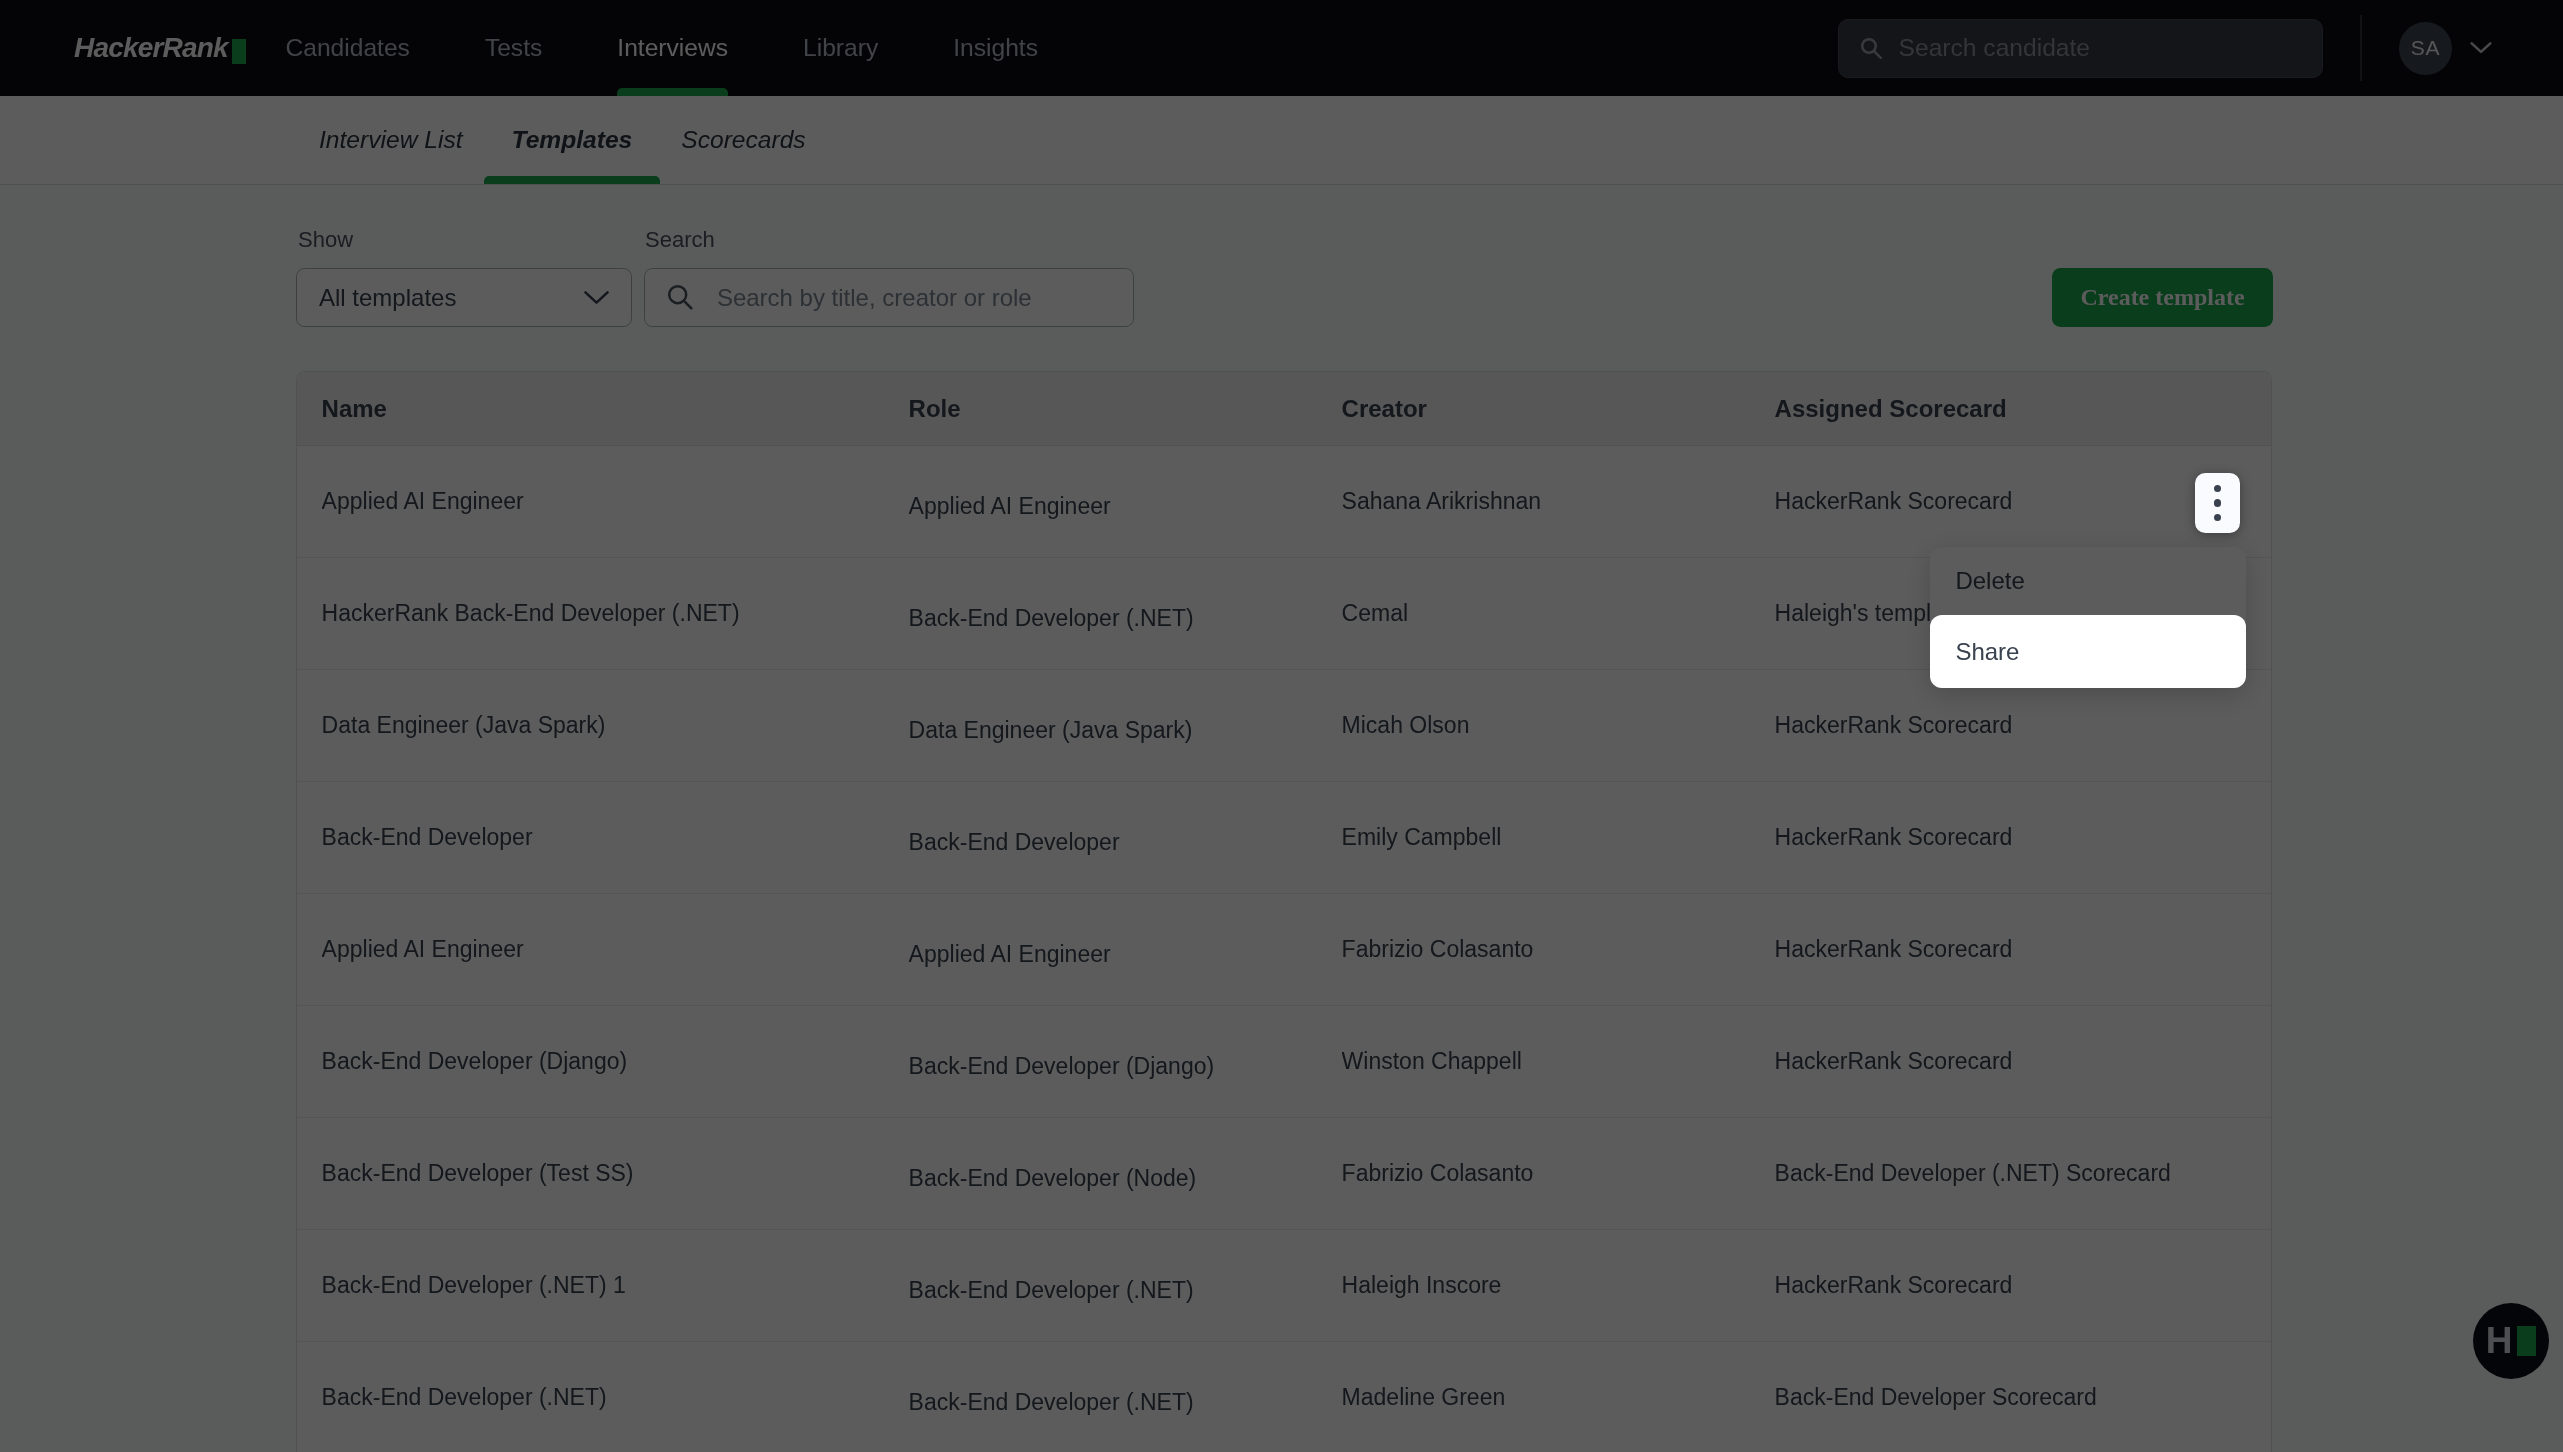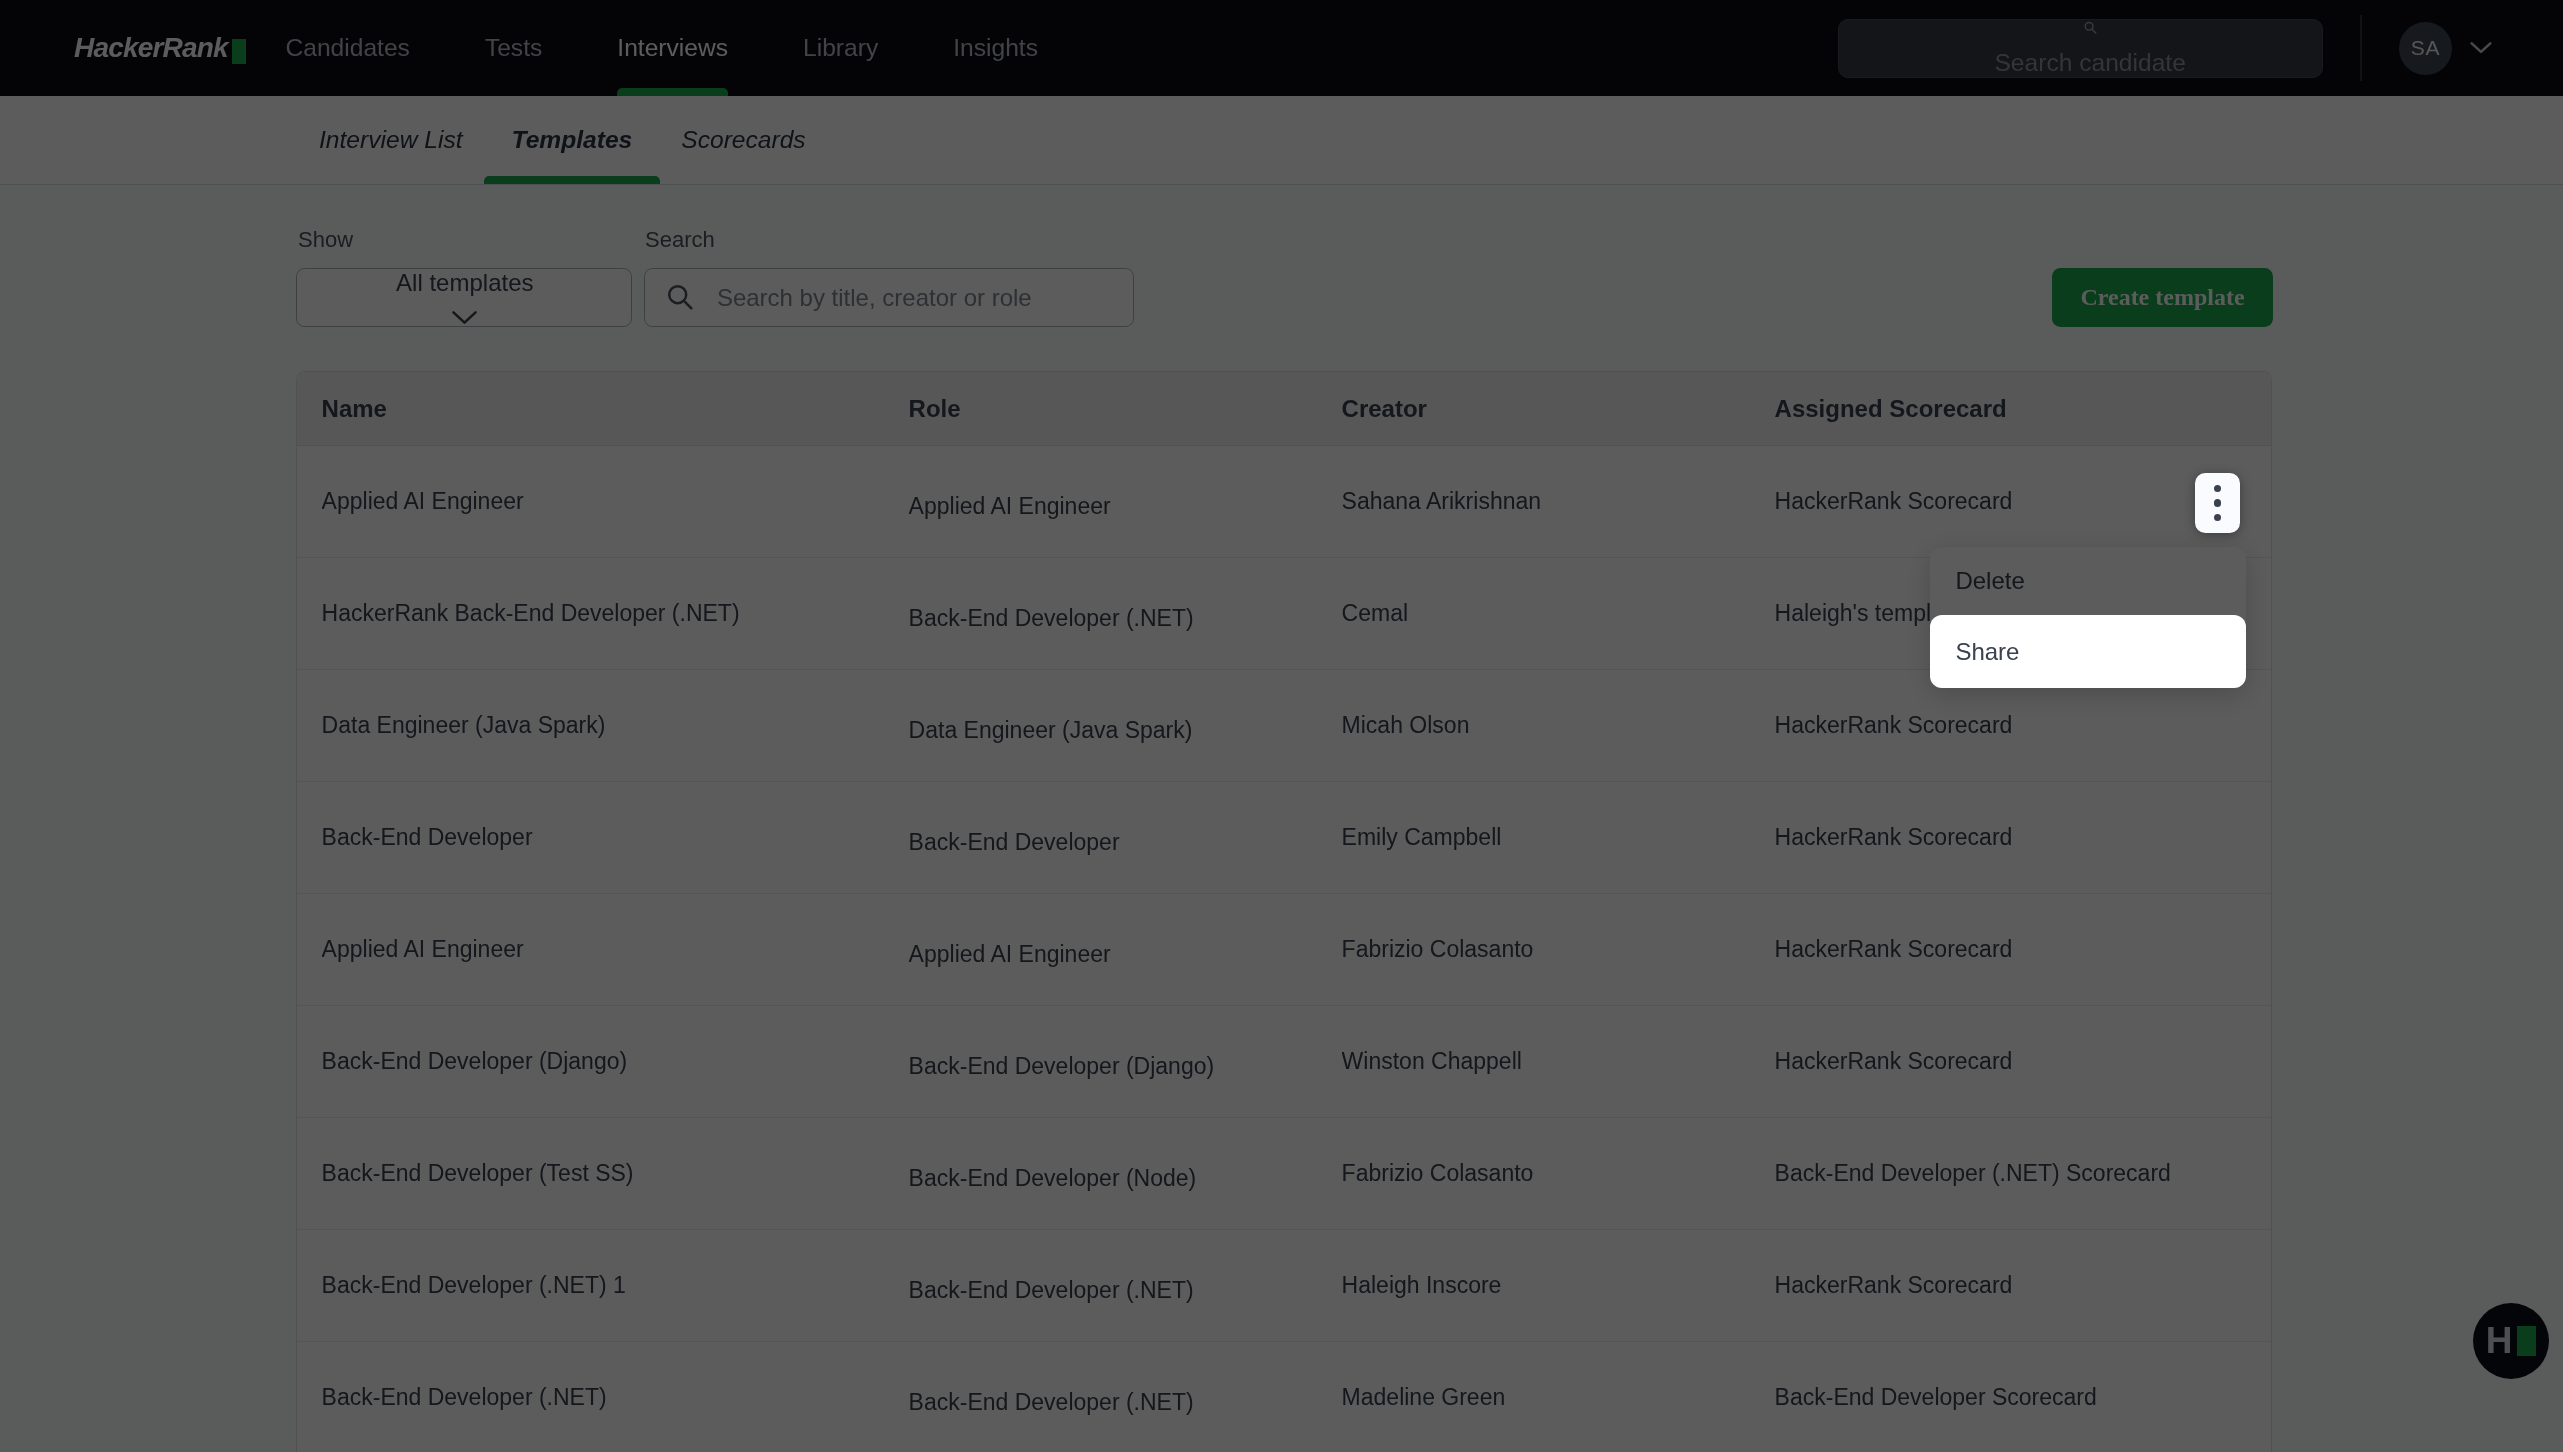--- a/index.html
+++ b/index.html
@@ -28,21 +28,21 @@
     font-size: 24.6px; color: #b4bac2; cursor: pointer; white-space: nowrap;
   }
   .nav-item.active { color: #ffffff; }
   .nav-item.active::after {
     content: ""; position: absolute; left: 0; right: 0; bottom: 0; height: 8.5px;
     background: #1ba94c; border-radius: 5.1px 5.1px 0 0;
   }
   .nav-right { margin-left: auto; display: flex; align-items: center; padding-right: 70px; }
   .nav-search {
     width: 485px; height: 59px; background: #383a45; border: 1.7px solid #4a4c58;
-    border-radius: 10.2px; display: flex; align-items: center; padding-left: 18.7px; gap: 13.6px; flex-direction: column;
+    border-radius: 10.2px; display: flex; align-items: center; padding-left: 18.7px; gap: 13.6px;
   }
   .nav-search-placeholder { font-size: 24.6px; color: #8e939d; }
   .nav-divider { width: 1.7px; height: 66px; background: rgba(255,255,255,0.16); margin: 0 37px; }
   .avatar {
     width: 53px; height: 53px; border-radius: 50%; background: #3f4654;
     color: #eceef0; font-size: 21px; display: flex; align-items: center; justify-content: center;
     letter-spacing: 0.8px; cursor: pointer;
   }
   .avatar-chevron { margin-left: 17px; display: flex; cursor: pointer; }
 
@@ -65,21 +65,21 @@
   }
 
   
   .filter-label { position: absolute; font-size: 22px; color: #4a545e; z-index: 1; }
   .label-show { left: 298px; top: 227px; }
   .label-search { left: 645px; top: 227px; }
   .select {
     position: absolute; left: 296px; top: 268px; width: 336px; height: 59px;
     background: #ffffff; border: 1.7px solid #a9b2ba; border-radius: 8.5px;
     display: flex; align-items: center; justify-content: space-between;
-    padding: 0 20.4px 0 22px; font-size: 24px; color: #39424e; cursor: pointer; z-index: 1; flex-direction: column;
+    padding: 0 20.4px 0 22px; font-size: 24px; color: #39424e; cursor: pointer; z-index: 1;
   }
   .search-box {
     position: absolute; left: 644px; top: 268px; width: 490px; height: 59px;
     background: #ffffff; border: 1.7px solid #a9b2ba; border-radius: 8.5px;
     display: flex; align-items: center; padding-left: 20.4px; gap: 21px; z-index: 1;
   }
   .search-placeholder { font-size: 24px; color: #7c8690; }
   .create-btn {
     position: absolute; left: 2052px; top: 268px; width: 221px; height: 59px;
     background: #1ba94c; color: #ffffff; font-size: 24px; font-weight: bold;

